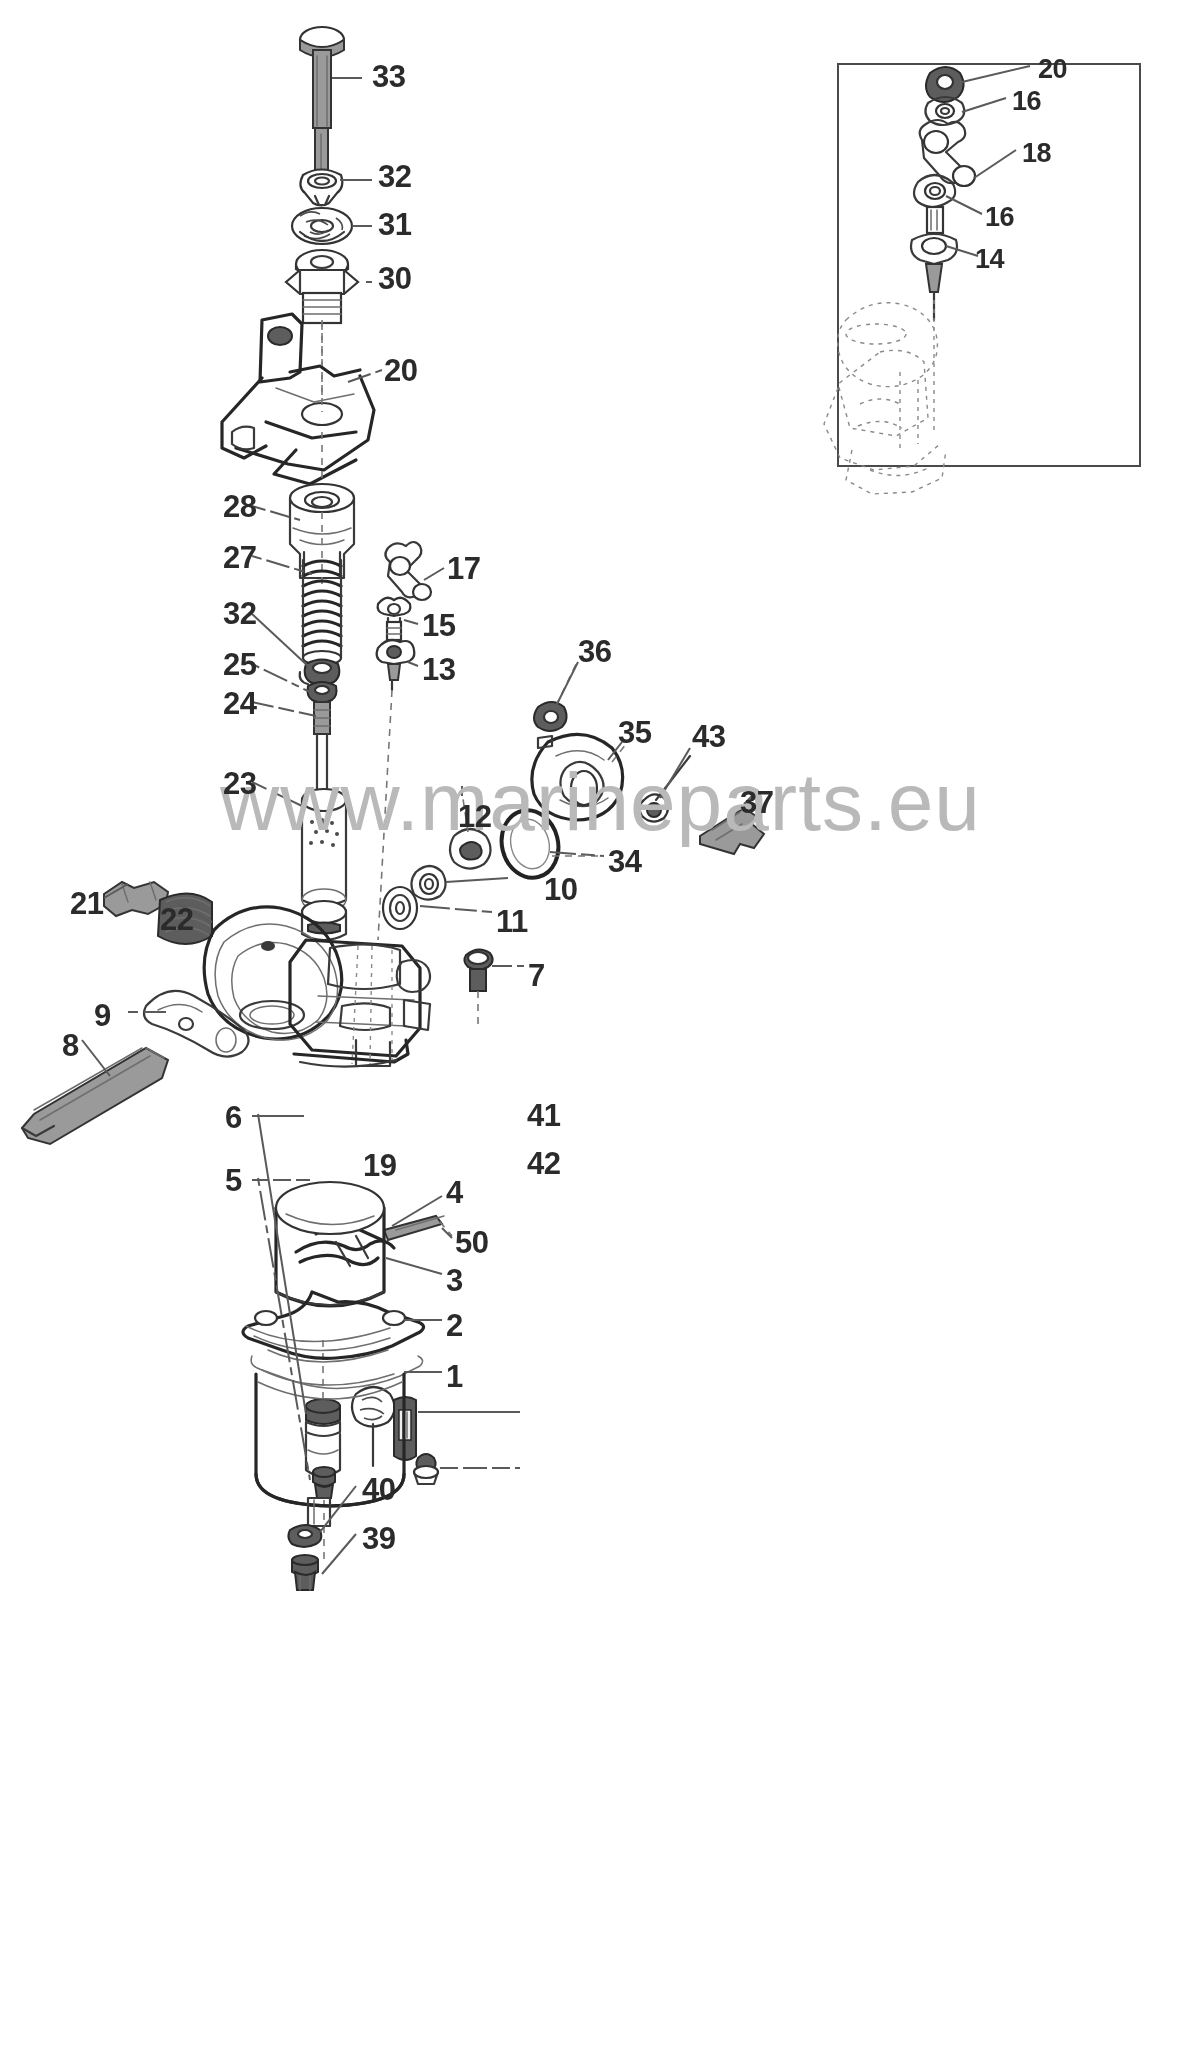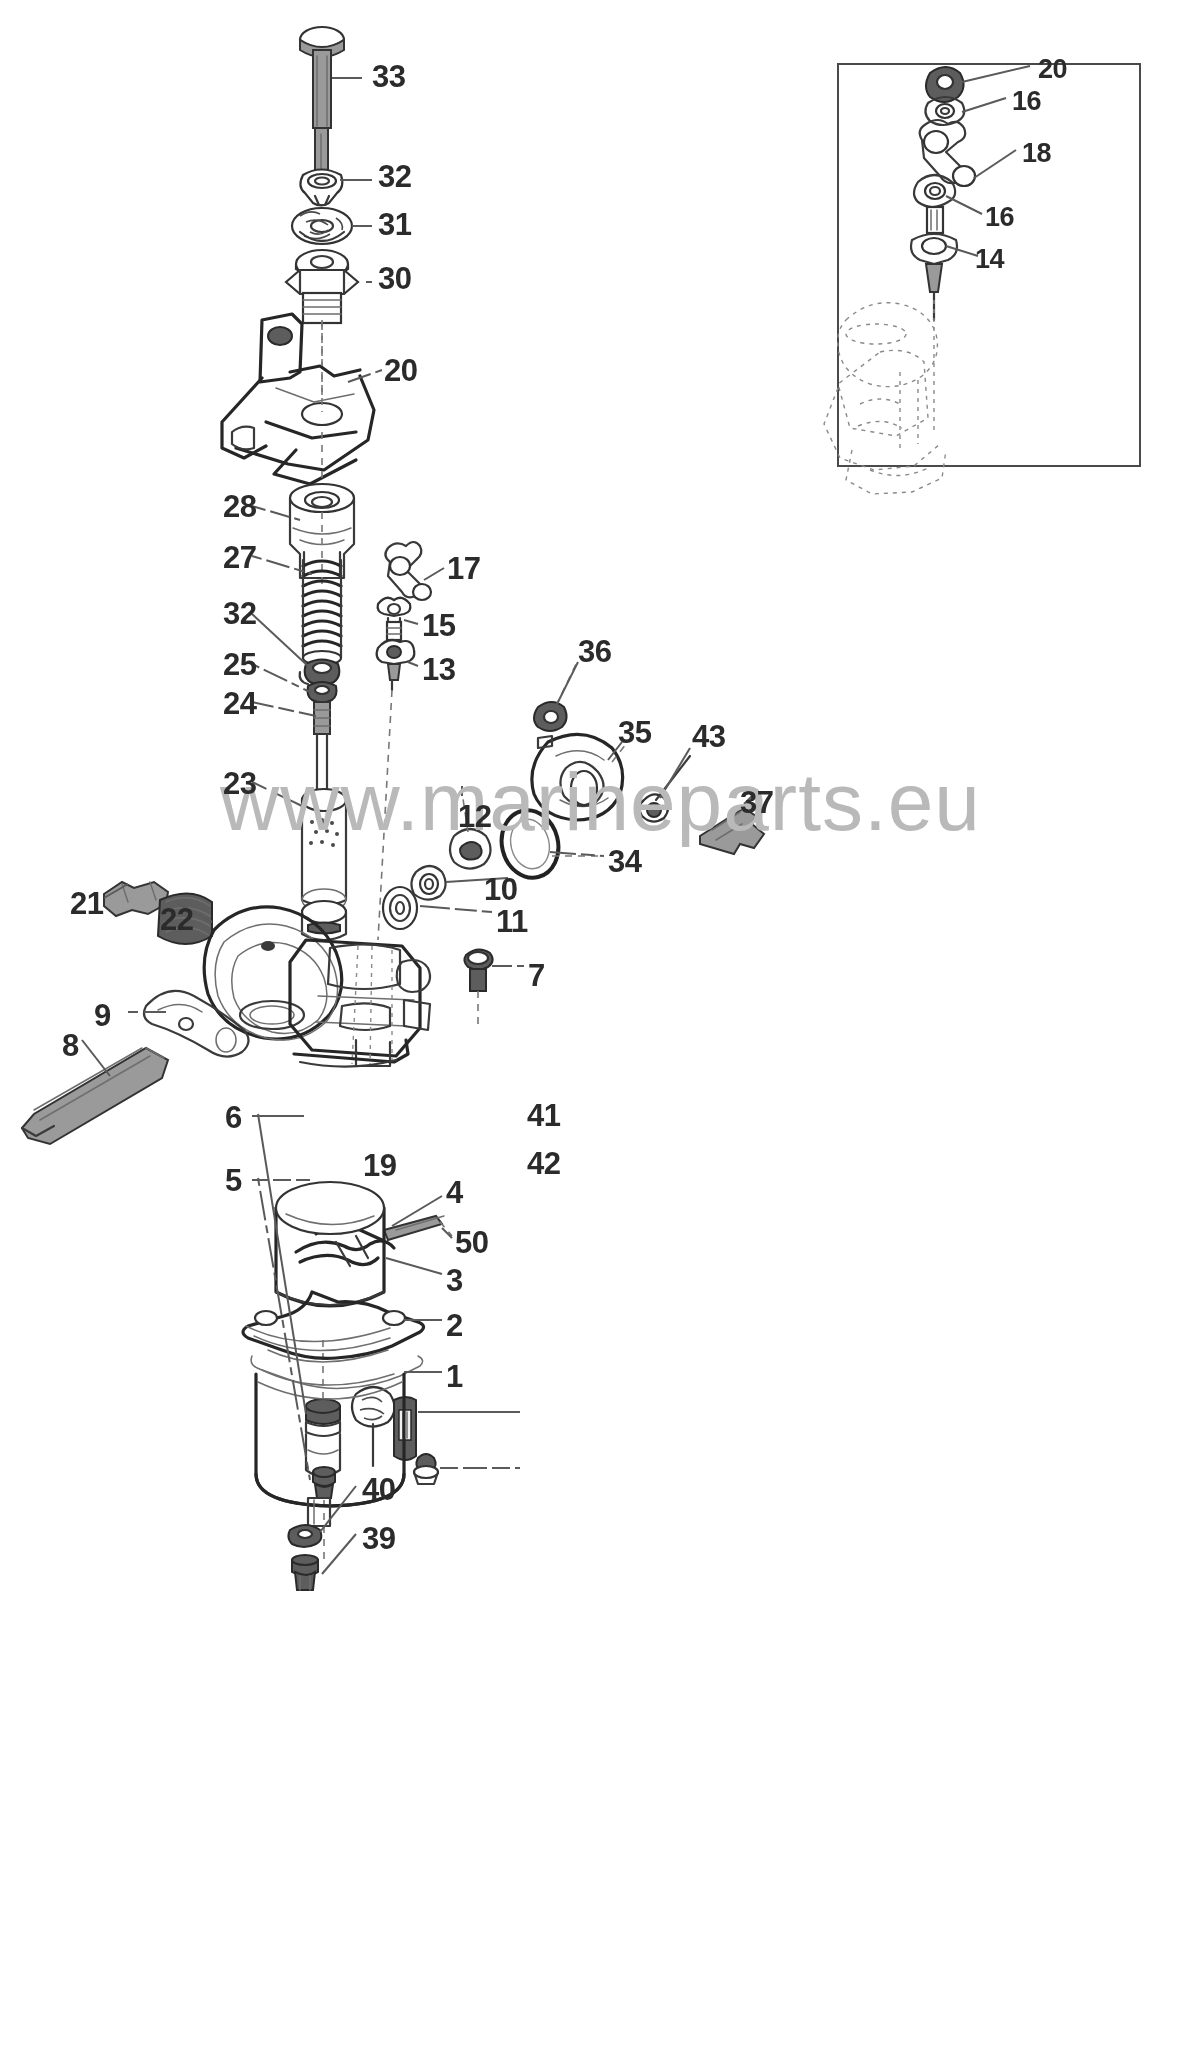--- a/index.html
+++ b/index.html
@@ -525,21 +525,21 @@
     <div class="callout" style="left:422px; top:610px;">15</div>
     <div class="callout" style="left:422px; top:654px;">13</div>
 
     <div class="callout" style="left:578px; top:636px;">36</div>
     <div class="callout" style="left:618px; top:717px;">35</div>
     <div class="callout" style="left:692px; top:721px;">43</div>
     <div class="callout" style="left:740px; top:775px;margin-top:12px;">37</div>
 
     <div class="callout" style="left:458px; top:769px;margin-top:32px;">12</div>
     <div class="callout" style="left:608px; top:846px;">34</div>
-    <div class="callout" style="left:484px; top:874px;">10</div>
+    <div class="callout" style="left:544px; top:874px;">10</div>
     <div class="callout" style="left:496px; top:906px;">11</div>
 
     <div class="callout" style="left:70px;  top:888px;">21</div>
     <div class="callout" style="left:160px; top:904px;">22</div>
     <div class="callout" style="left:94px;  top:1000px;">9</div>
     <div class="callout" style="left:62px;  top:1030px;">8</div>
     <div class="callout" style="left:528px; top:960px;">7</div>
 
     <div class="callout" style="left:225px; top:1102px;">6</div>
     <div class="callout" style="left:363px; top:1150px;">19</div>

